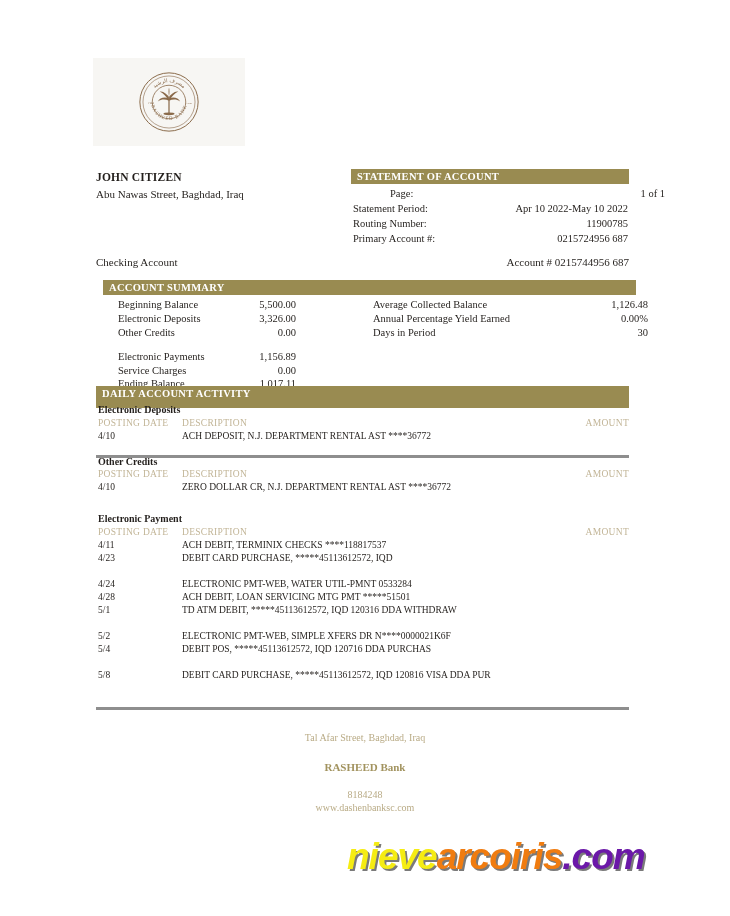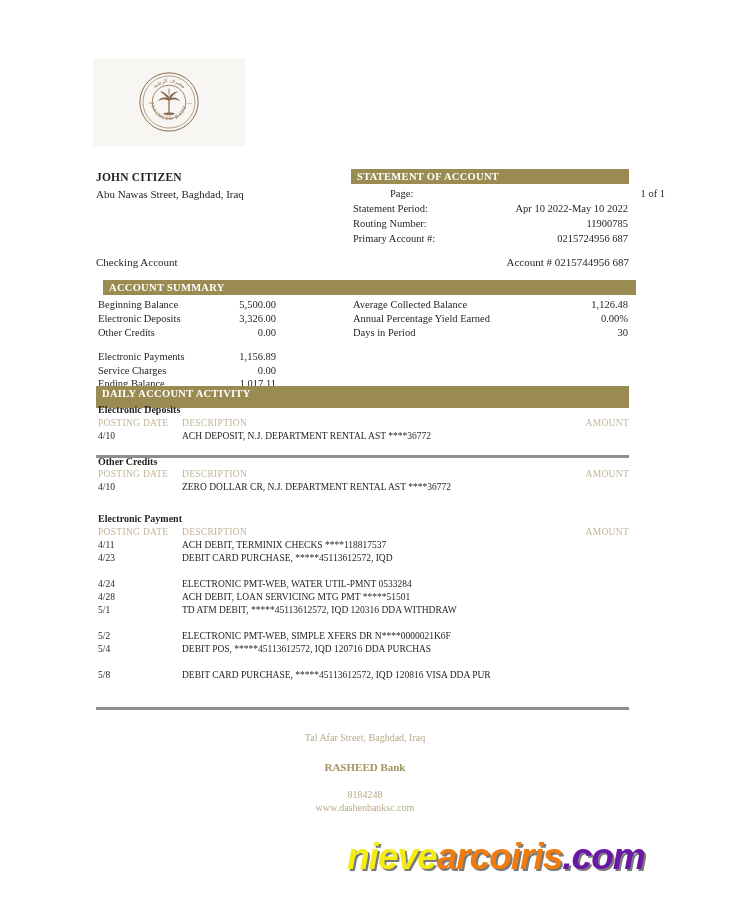--- a/index.html
+++ b/index.html
@@ -96,20 +96,21 @@
     right: 101px;
     top: 256px;
     font-size: 11px;
   }
 
   
   .sum-row {
     position: absolute;
     font-size: 10.5px;
     height: 14px;
+    margin-left: 20px;
   }
   .sum-left  { left: 96px;  width: 242px; }
   .sum-right { left: 351px; width: 278px; }
   .sum-row .lbl { position: absolute; left: 2px; top: 0; white-space: nowrap; }
   .sum-row .val { position: absolute; right: 1px; top: 0; }
   .sum-left .val { right: 62px; }
 
   
   .grp-title {
     position: absolute;

